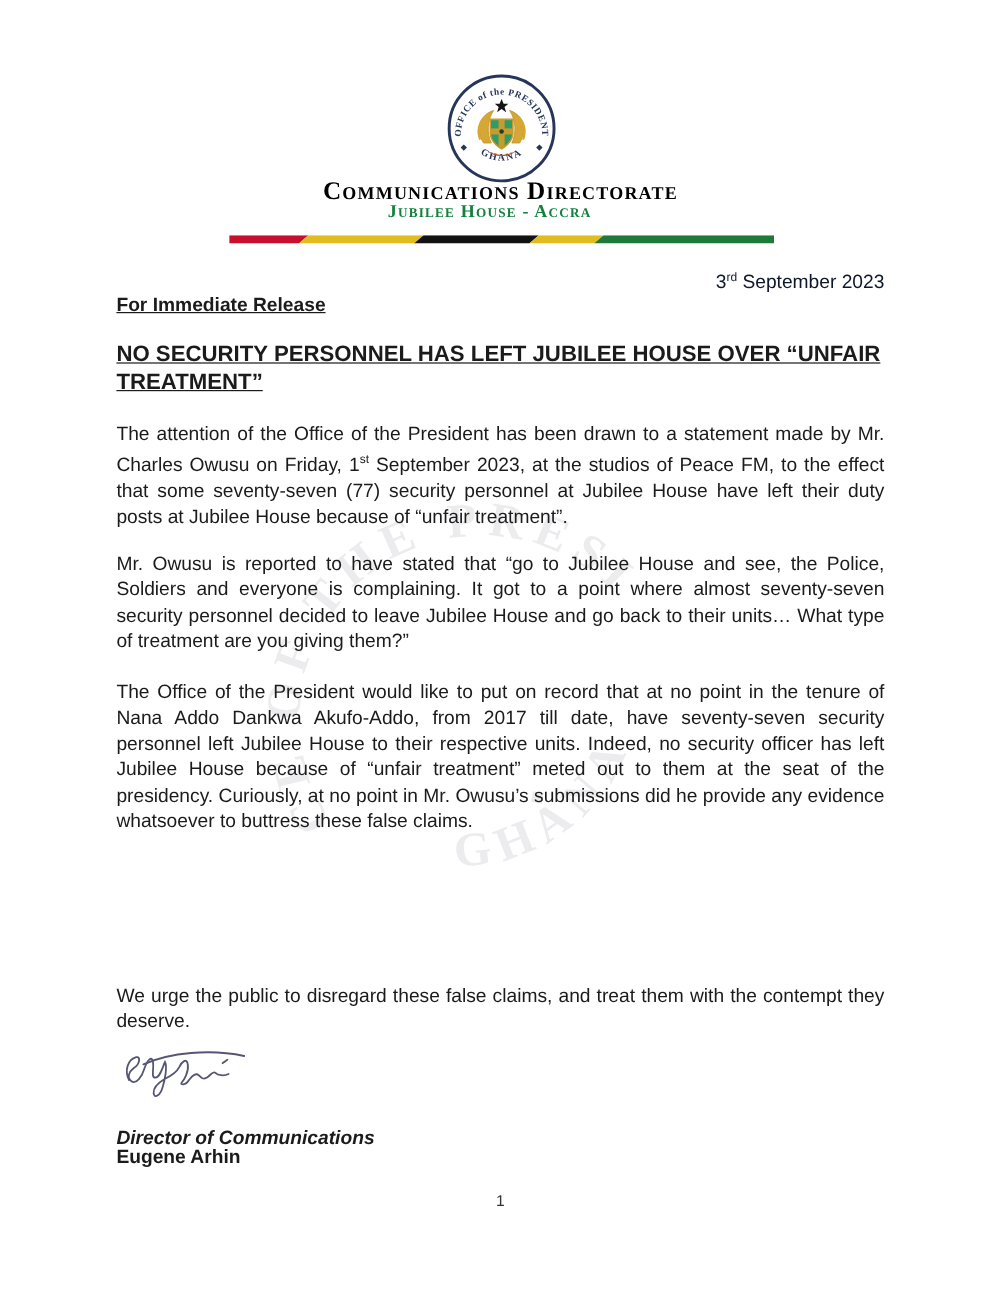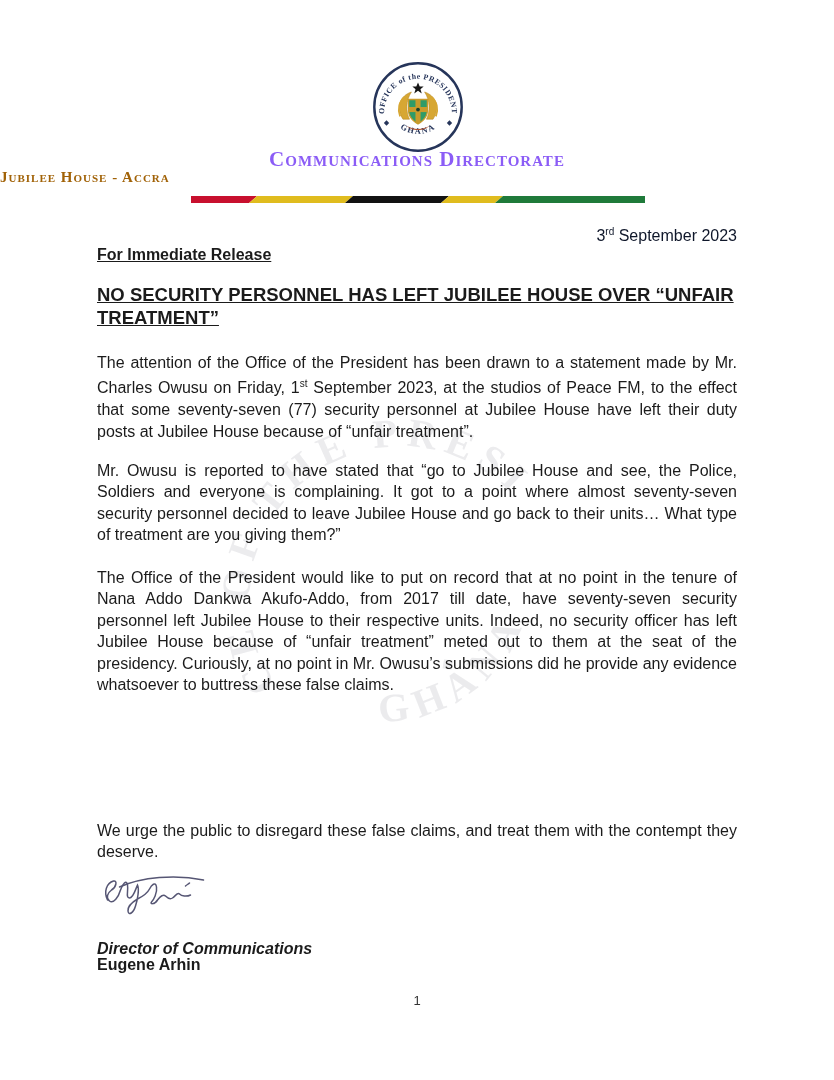--- a/index.html
+++ b/index.html
@@ -15,26 +15,26 @@
   }
   .watermark text {
     font-family:"Liberation Serif",serif; font-weight:bold;
     fill:#8e8e9a; opacity:0.17; letter-spacing:8px; font-size:40px;
   }
   
   .seal { position:absolute; left:371px; top:60px; width:94px; height:94px; z-index:2; }
   .org-name {
     position:absolute; left:0; top:147px; width:834px; text-align:center; z-index:2;
     font-family:"Liberation Serif",serif; font-variant:small-caps; font-weight:bold;
-    font-size:21px; letter-spacing:1px; color:#8b5cf6;
+    font-size:21px; letter-spacing:1px; color:#000000;
   }
   .org-location {
-    position:absolute; left:0; top:169px; width:816px; text-align:left; z-index:2;
+    position:absolute; left:0; top:169px; width:816px; text-align:center; z-index:2;
     font-family:"Liberation Serif",serif; font-variant:small-caps; font-weight:bold;
-    font-size:15px; letter-spacing:1px; color:#a16207;
+    font-size:15px; letter-spacing:1px; color:#15803d;
   }
   .flag-bar { position:absolute; left:191px; top:196px; width:454px; height:7px; z-index:2; }
   
   .date-line {
     position:absolute; top:226px; right:97px; font-size:16px; z-index:2; color:#0f172a;
   }
   .date-line sup { font-size:10px; }
   .release-label {
     position:absolute; top:246px; left:97px; font-size:16px; font-weight:bold;
     text-decoration:underline; z-index:2;

